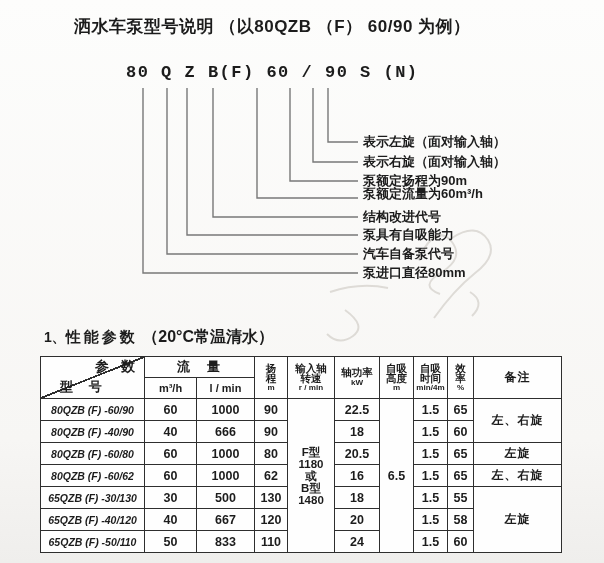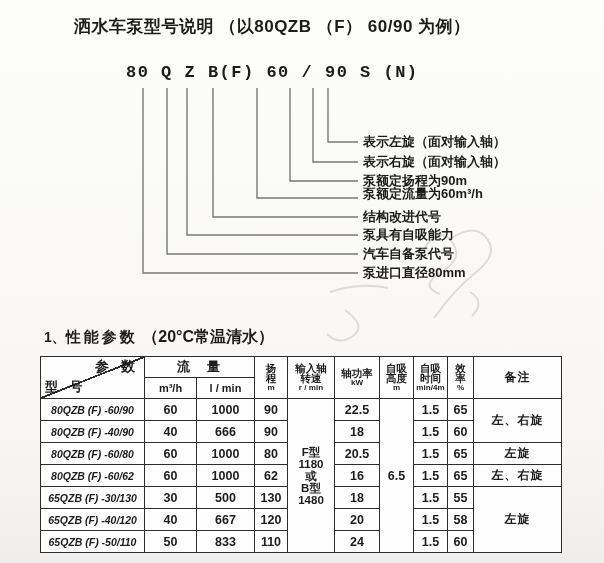--- a/index.html
+++ b/index.html
@@ -46,21 +46,21 @@
   .perf tbody tr { height:22px; }
 
   .corner { position:relative; }
   .corner .diag {
     position:absolute; left:0; top:0; right:0; bottom:0;
     background:linear-gradient(to bottom right,
       transparent calc(50% - 0.9px), #2e2e2e calc(50% - 0.9px),
       #2e2e2e calc(50% + 0.9px), transparent calc(50% + 0.9px));
   }
   .corner .tr-label { position:absolute; top:1px; right:5px; font-size:14px; letter-spacing:4px; }
-  .corner .bl-label { position:absolute; bottom:2px; left:4px; font-size:13px; letter-spacing:4px; }
+  .corner .bl-label { position:absolute; bottom:2px; left:19px; font-size:13px; letter-spacing:4px;font-family:Liberation Mono, monospace; }
 
   .hdr-flow { font-size:13px; letter-spacing:2px; }
   .hdr-sub { font-size:11px; }
   .vhdr .cn { display:block; font-size:10.5px; line-height:10px; white-space:pre-line; }
   .vhdr .unit { display:block; font-size:8.5px; line-height:9px; transform:scale(0.95); }
   .hdr-remark { font-size:12px; letter-spacing:1px; }
 
   .cell-model { font-size:10.5px; white-space:nowrap;font-style:italic; }
   .cell-num { font-size:12.5px; }
   .cell-speed { font-size:11.5px; line-height:12px; white-space:pre-line; text-align:left; padding-left:7px; }
@@ -133,21 +133,21 @@
           <span class="cn" style="white-space: pre-line;">扬
 程</span>
           <span class="unit">m</span>
         </th>
         <th class="vhdr" rowspan="2">
           <span class="cn" style="white-space: pre-line;">输入轴
 转速</span>
           <span class="unit">r / min</span>
         </th>
         <th class="vhdr" rowspan="2">
-          <span class="cn" style="white-space: pre-line;">轴功率</span>
+          <span class="cn" style="white-space: pre-line; font-family: Liberation Serif, serif;">轴功率</span>
           <span class="unit">kW</span>
         </th>
         <th class="vhdr" rowspan="2">
           <span class="cn" style="white-space: pre-line;">自吸
 高度</span>
           <span class="unit">m</span>
         </th>
         <th class="vhdr" rowspan="2">
           <span class="cn" style="white-space: pre-line;">自吸
 时间</span>

